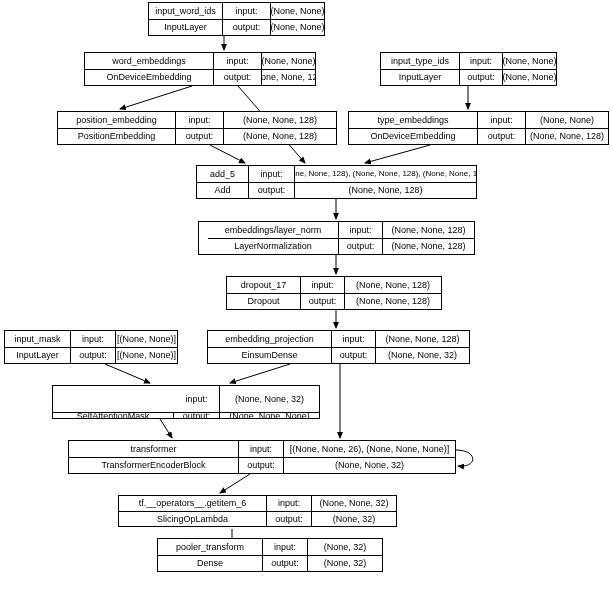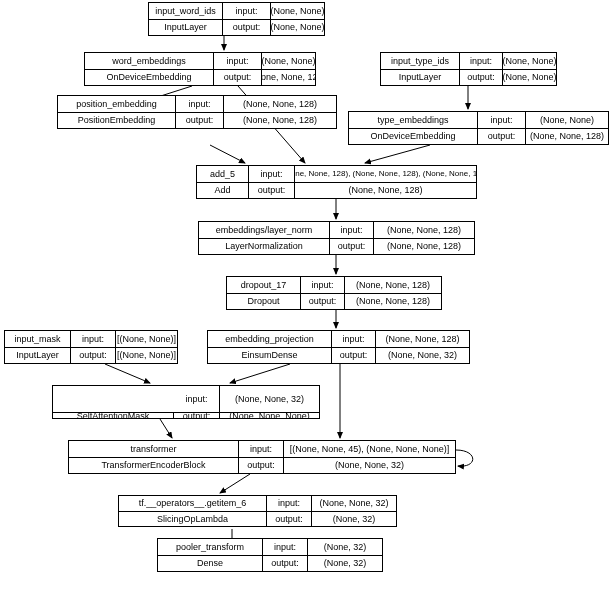--- a/index.html
+++ b/index.html
@@ -144,21 +144,21 @@
       <div class="cell io sep" style="width:43px;">input:</div>
       <div class="cell val" style="flex:1;">[(None, None)]</div>
     </div>
     <div class="row">
       <div class="cell name sep" style="width:79px;">InputLayer</div>
       <div class="cell io sep" style="width:43px;">output:</div>
       <div class="cell val" style="flex:1;">[(None, None)]</div>
     </div>
   </div>
 
-  <div class="node" style="left:57px; top:95px; width:280px; height:34px;">
+  <div class="node" style="left:57px; top:111px; width:280px; height:34px;">
     <div class="row top">
       <div class="cell name sep" style="width:118px;">position_embedding</div>
       <div class="cell io sep" style="width:48px;">input:</div>
       <div class="cell val" style="flex:1;">(None, None, 128)</div>
     </div>
     <div class="row">
       <div class="cell name sep" style="width:118px;">PositionEmbedding</div>
       <div class="cell io sep" style="width:48px;">output:</div>
       <div class="cell val" style="flex:1;">(None, None, 128)</div>
     </div>
@@ -183,21 +183,21 @@
       <div class="cell io sep" style="width:46px;">input:</div>
       <div class="cell val" style="flex:1; font-size:8px;">[(None, None, 128), (None, None, 128), (None, None, 128)]</div>
     </div>
     <div class="row">
       <div class="cell name sep" style="width:52px;">Add</div>
       <div class="cell io sep" style="width:46px;">output:</div>
       <div class="cell val" style="flex:1;">(None, None, 128)</div>
     </div>
   </div>
 
-  <div class="node" style="left:198px; top:221px; width:277px; height:34px;">
+  <div class="node" style="left:198px; top:221px; width:277px; height:34px;padding-left:9px;">
     <div class="row top">
       <div class="cell name sep" style="width:131px;">embeddings/layer_norm</div>
       <div class="cell io sep" style="width:44px;">input:</div>
       <div class="cell val" style="flex:1;">(None, None, 128)</div>
     </div>
     <div class="row">
       <div class="cell name sep" style="width:131px;">LayerNormalization</div>
       <div class="cell io sep" style="width:44px;">output:</div>
       <div class="cell val" style="flex:1;">(None, None, 128)</div>
     </div>
@@ -252,21 +252,21 @@
       <div class="cell name sep" style="width:121px;">SelfAttentionMask</div>
       <div class="cell io sep" style="width:46px;">output:</div>
       <div class="cell val" style="flex:1;">(None, None, None)</div>
     </div>
   </div>
 
   <div class="node" style="left:68px; top:440px; width:388px; height:34px;">
     <div class="row top">
       <div class="cell name sep" style="width:170px;">transformer</div>
       <div class="cell io sep" style="width:45px;">input:</div>
-      <div class="cell val" style="flex:1;">[(None, None, 45), (None, None, None)]</div>
+      <div class="cell val" style="flex:1;">[(None, None, 26), (None, None, None)]</div>
     </div>
     <div class="row">
       <div class="cell name sep" style="width:170px;">TransformerEncoderBlock</div>
       <div class="cell io sep" style="width:45px;">output:</div>
       <div class="cell val" style="flex:1;">(None, None, 32)</div>
     </div>
   </div>
 
   <div class="node" style="left:118px; top:495px; width:279px; height:32px;">
     <div class="row top">

